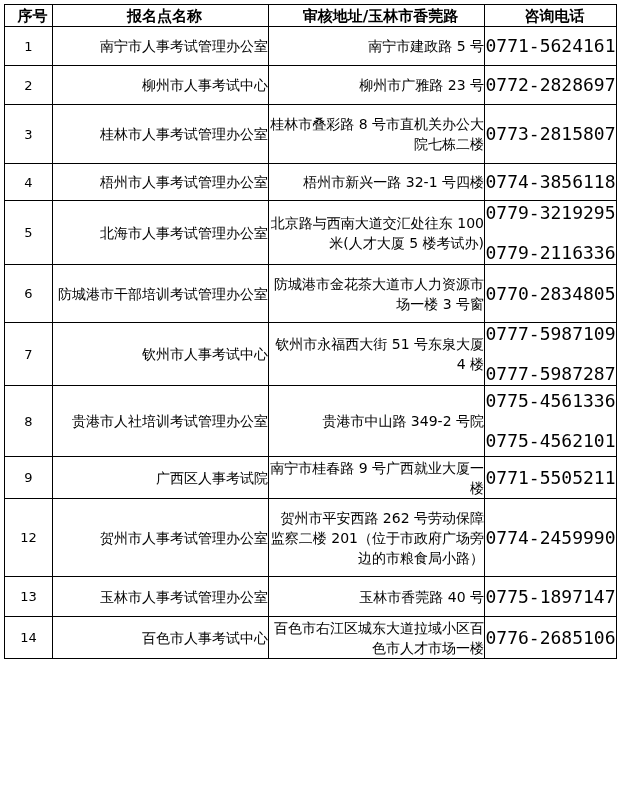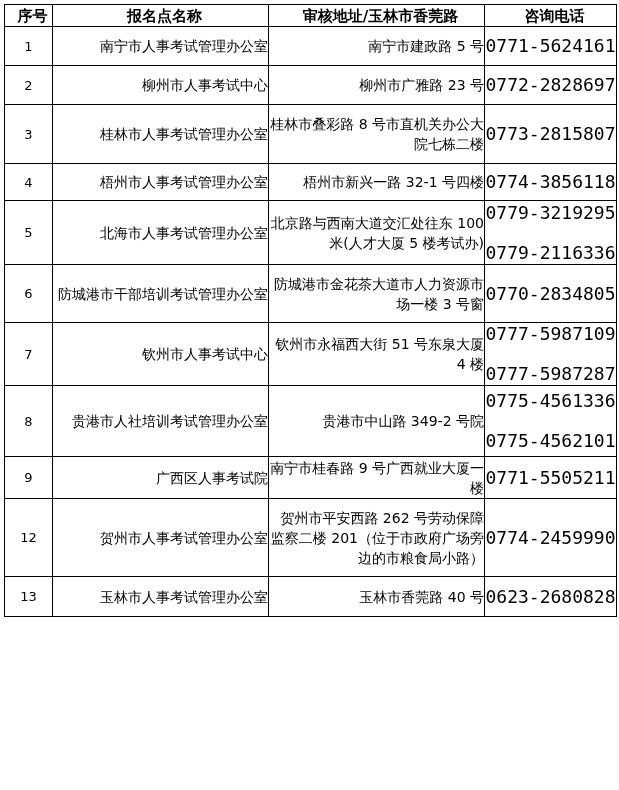--- a/index.html
+++ b/index.html
@@ -120,17 +120,25 @@
       <td class="addr">贺州市平安西路 262 号劳动保障监察二楼 201（位于市政府广场旁边的市粮食局小路）</td>
       <td class="tel">
           <span class="tel-line">0774-2459990</span>
         </td>
     </tr>
     <tr style="height:40px">
       <td class="num">13</td>
       <td class="name">玉林市人事考试管理办公室</td>
       <td class="addr">玉林市香莞路 40 号</td>
       <td class="tel">
-          <span class="tel-line">0623-2680828</span>
+          <span class="tel-line">0775-1897147</span>
+        </td>
+    </tr>
+    <tr style="height:42px">
+      <td class="num">14</td>
+      <td class="name">百色市人事考试中心</td>
+      <td class="addr">百色市右江区城东大道拉域小区百色市人才市场一楼</td>
+      <td class="tel">
+          <span class="tel-line">0776-2685106</span>
         </td>
     </tr>
   </tbody>
 </table>
 
 </body></html>

